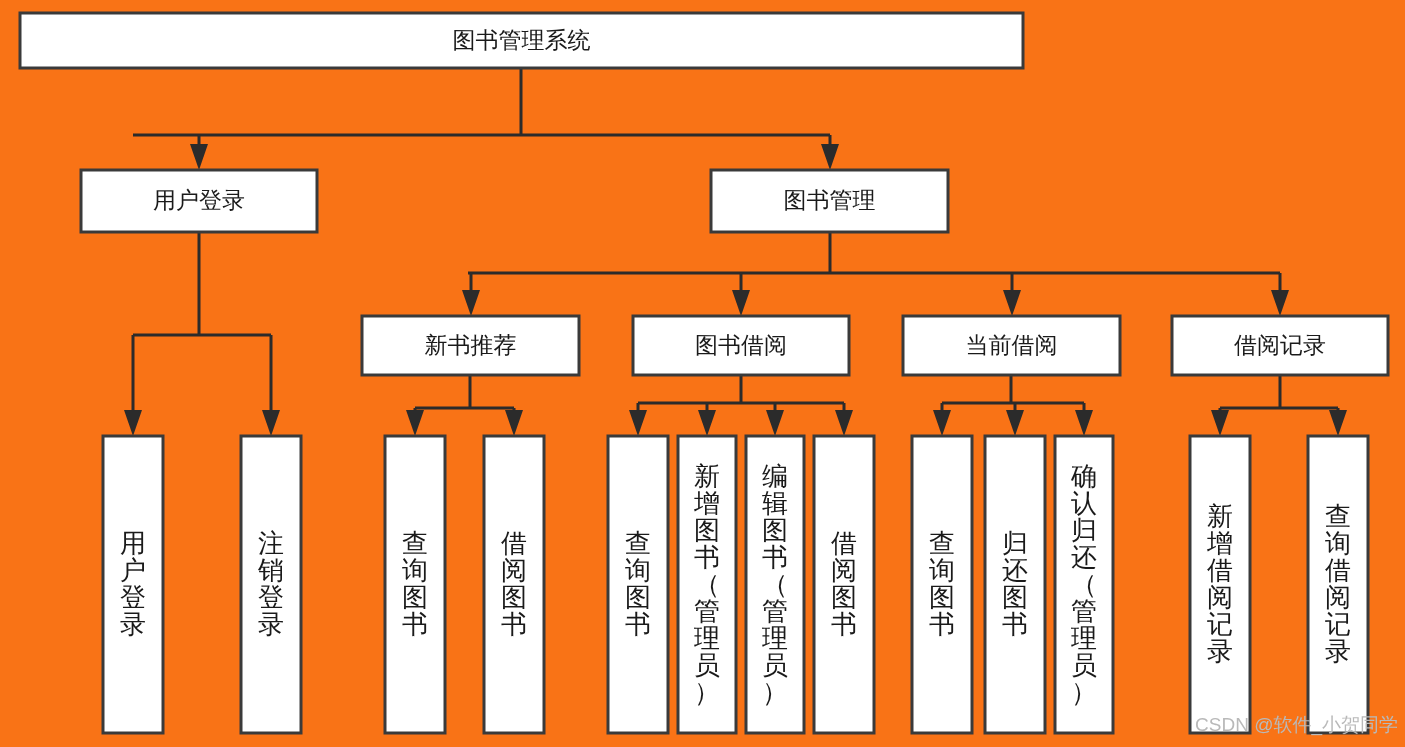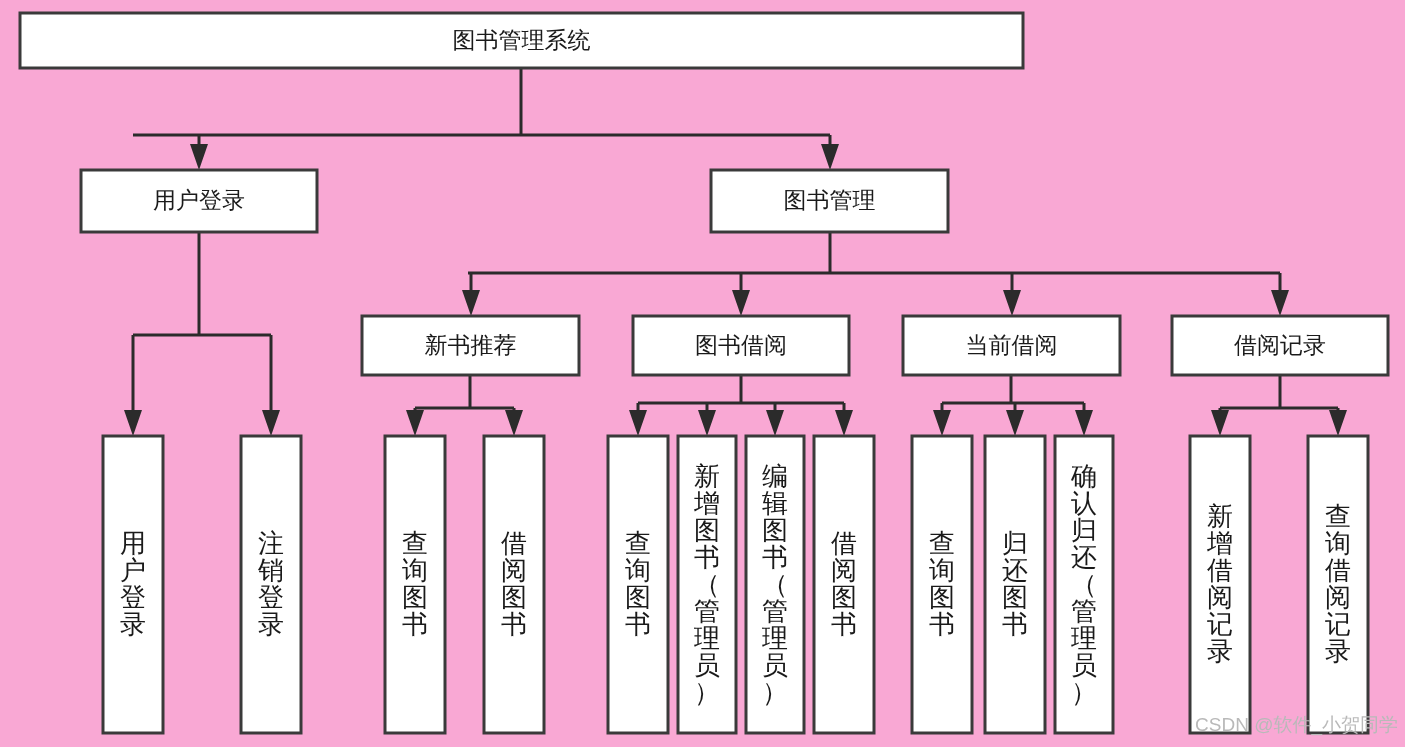--- a/index.html
+++ b/index.html
@@ -7,21 +7,21 @@
     padding: 0;
     background: #ffffff;
   }
   body {
     font-family: "Liberation Sans", "DejaVu Sans", sans-serif;
   }
   #diagram-root {
     position: relative;
     width: 1405px;
     height: 747px;
-    background: #f9a8d4;
+    background: #f97316;
     overflow: hidden;
   }
   svg#flow-svg {
     position: absolute;
     left: 0;
     top: 0;
     width: 1405px;
     height: 747px;
     display: block;
   }

